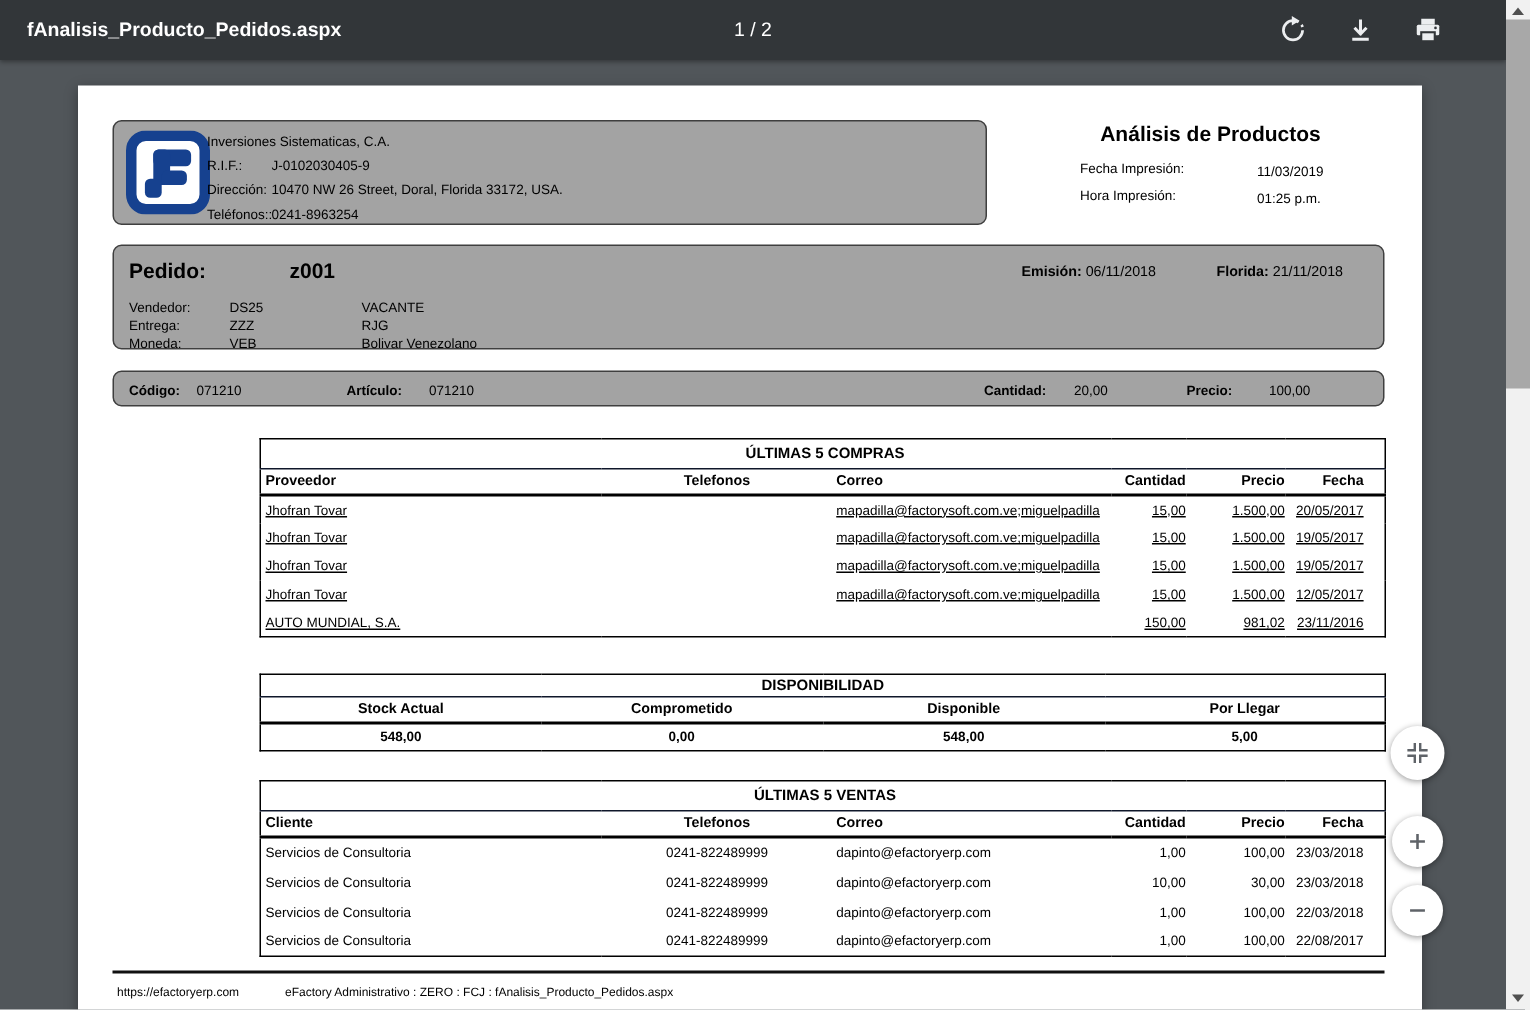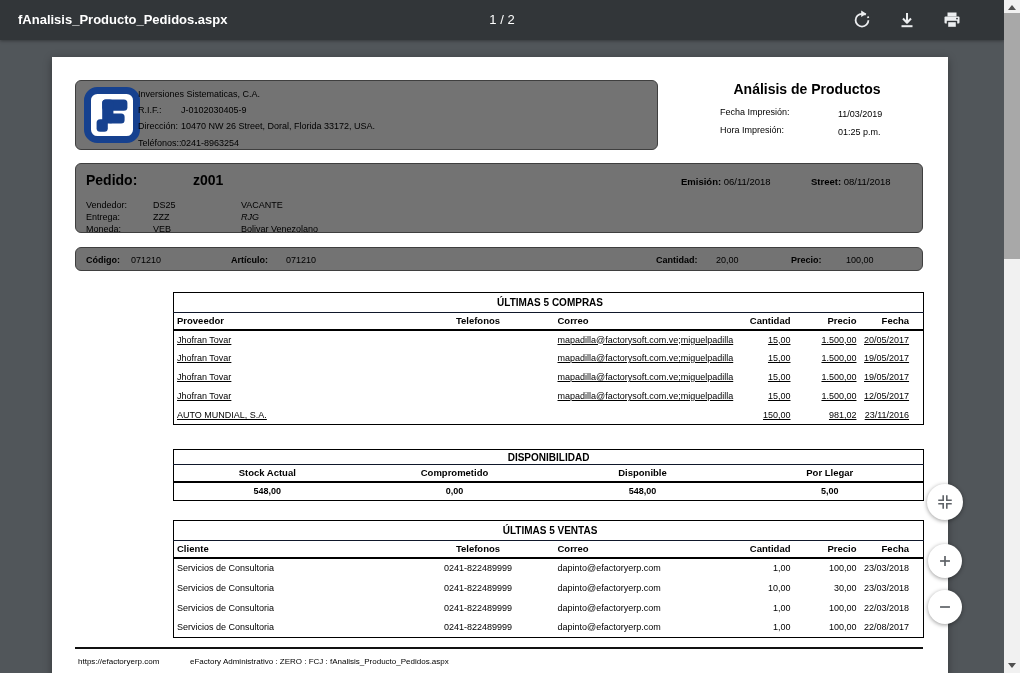--- a/index.html
+++ b/index.html
@@ -22,21 +22,21 @@
   .sb-arrow.up { top:0; }
   .sb-arrow.down { bottom:0; }
   .sb-arrow::after { content:""; position:absolute; left:4px; border-left:4px solid transparent; border-right:4px solid transparent; }
   .sb-arrow.up::after { top:5px; border-bottom:5px solid #505050; }
   .sb-arrow.down::after { bottom:5px; border-top:5px solid #505050; }
   .sb-thumb { position:absolute; left:0; top:13px; width:16px; height:246px; background:#a8a8a8; }
 
   
   .page { position:absolute; left:52px; top:57px; width:896px; height:640px; background:#ffffff; box-shadow:0 2px 8px rgba(0,0,0,.35); color:#000; }
 
-  .rbox { position:absolute; border:1px solid #3f3f3f; border-radius:6px; background:#737373; }
+  .rbox { position:absolute; border:1px solid #3f3f3f; border-radius:6px; background:#a3a3a3; }
   .company-box { left:23px; top:23px; width:583px; height:70px; }
   .logo { position:absolute; left:8px; top:6px; width:56px; height:56px; }
   .co-line { position:absolute; font-size:9px; white-space:nowrap; }
   .co-label { left:62px; }
   .co-val { left:105px; }
 
   .report-title { position:absolute; left:630px; top:24px; width:250px; text-align:center; font-size:14px; font-weight:bold; }
   .rep-label { position:absolute; left:668px; font-size:9px; }
   .rep-val { position:absolute; left:786px; font-size:9px; }
 
@@ -138,27 +138,27 @@
     <div class="report-title">Análisis de Productos</div>
     <div class="rep-label" style="top:50px;">Fecha Impresión:</div>
     <div class="rep-val" style="top:52px;">11/03/2019</div>
     <div class="rep-label" style="top:68px;">Hora Impresión:</div>
     <div class="rep-val" style="top:70px;">01:25 p.m.</div>
 
     <div class="rbox pedido-box">
       <div class="pedido-label">Pedido:</div>
       <div class="pedido-num">z001</div>
       <div class="ped-date" style="left:605px;"><b>Emisión:</b> <span>06/11/2018</span></div>
-      <div class="ped-date" style="left:735px;"><b>Street:</b> <span>08/11/2018</span></div>
+      <div class="ped-date" style="left:735px;"><b>Florida:</b> <span>21/11/2018</span></div>
       <div class="ped-row-label" style="top:36px;">Vendedor:</div>
       <div class="ped-row-code" style="top:36px;">DS25</div>
       <div class="ped-row-name" style="top:36px;">VACANTE</div>
       <div class="ped-row-label" style="top:48px;">Entrega:</div>
       <div class="ped-row-code" style="top:48px;">ZZZ</div>
-      <div class="ped-row-name" style="top:48px;font-style:italic;">RJG</div>
+      <div class="ped-row-name" style="top:48px;">RJG</div>
       <div class="ped-row-label" style="top:60px;">Moneda:</div>
       <div class="ped-row-code" style="top:60px;">VEB</div>
       <div class="ped-row-name" style="top:60px;">Bolivar Venezolano</div>
     </div>
 
     <div class="rbox codigo-box">
       <div class="cod-item bold" style="left:10px;">Código:</div>
       <div class="cod-item" style="left:55px;">071210</div>
       <div class="cod-item bold" style="left:155px;">Artículo:</div>
       <div class="cod-item" style="left:210px;">071210</div>

